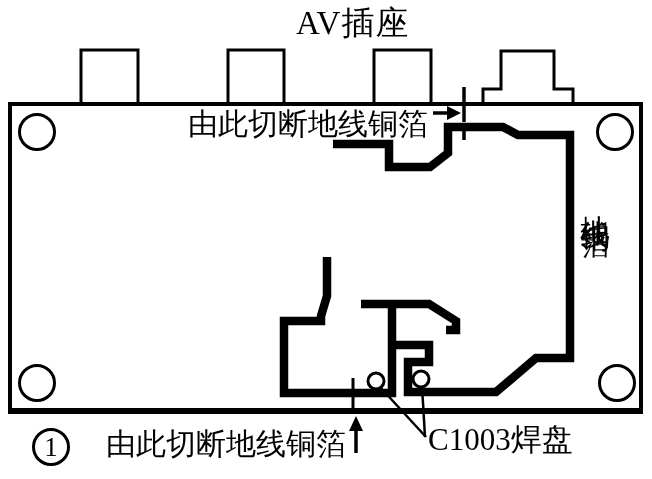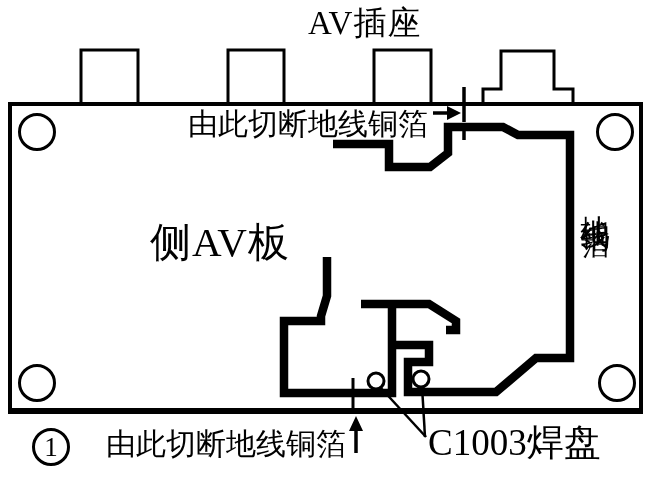--- a/index.html
+++ b/index.html
@@ -6,31 +6,31 @@
   #stage{
     position:relative;
     width:652px;height:479px;
     background:#ffffff;
     font-family:"Liberation Serif","DejaVu Serif",serif;
     color:#000;
     overflow:hidden;
   }
   #drawing{position:absolute;left:0;top:0;}
   .lbl{position:absolute;white-space:nowrap;line-height:1.05;color:#000;}
-  .lbl-av-socket       {left:308px;top:6px;  font-size:33px;letter-spacing:1px;}
+  .lbl-av-socket       {left:296px;top:6px;  font-size:33px;letter-spacing:1px;}
   .lbl-headphone-socket{left:477px;top:10px; font-size:31px;}
   .lbl-cut-top         {left:188px;top:108px;font-size:30px;}
   .lbl-board-title     {left:150px;top:221px;font-size:41px;letter-spacing:1px;}
   .lbl-ground-foil{
     left:580px;top:192px;font-size:29px;
     writing-mode:vertical-rl;text-orientation:upright;
     letter-spacing:5px;height:145px;
   }
   .lbl-cut-bottom      {left:106px;top:428px;font-size:30px;}
-  .lbl-pad             {left:428px;top:424px;font-size:37px;}
+  .lbl-pad             {left:428px;top:424px;font-size:31px;}
   .circled-number{
     position:absolute;left:32px;top:428px;
     width:32px;height:32px;border:3px solid #000;border-radius:50%;
     font-size:27px;text-align:center;line-height:32px;
   }
 </style>
 </head>
 <body>
 
 <div id="stage">
@@ -72,21 +72,20 @@
       <line x1="356" y1="453" x2="356" y2="429" stroke="#000" stroke-width="3.5"></line>
       <polygon points="349,431 356,416 363,431" fill="#000"></polygon>
     </g>
   </svg>
 
   <div class="lbl lbl-av-socket">AV插座</div>
 
 
   <div class="lbl lbl-cut-top">由此切断地线铜箔</div>
 
-  <div class="lbl lbl-board-title">侧AV板</div>
 
   <div class="lbl lbl-ground-foil">地线铜箔</div>
 
   <div class="circled-number">1</div>
 
   <div class="lbl lbl-cut-bottom">由此切断地线铜箔</div>
 
   <div class="lbl lbl-pad">C1003焊盘</div>
 </div>
 

